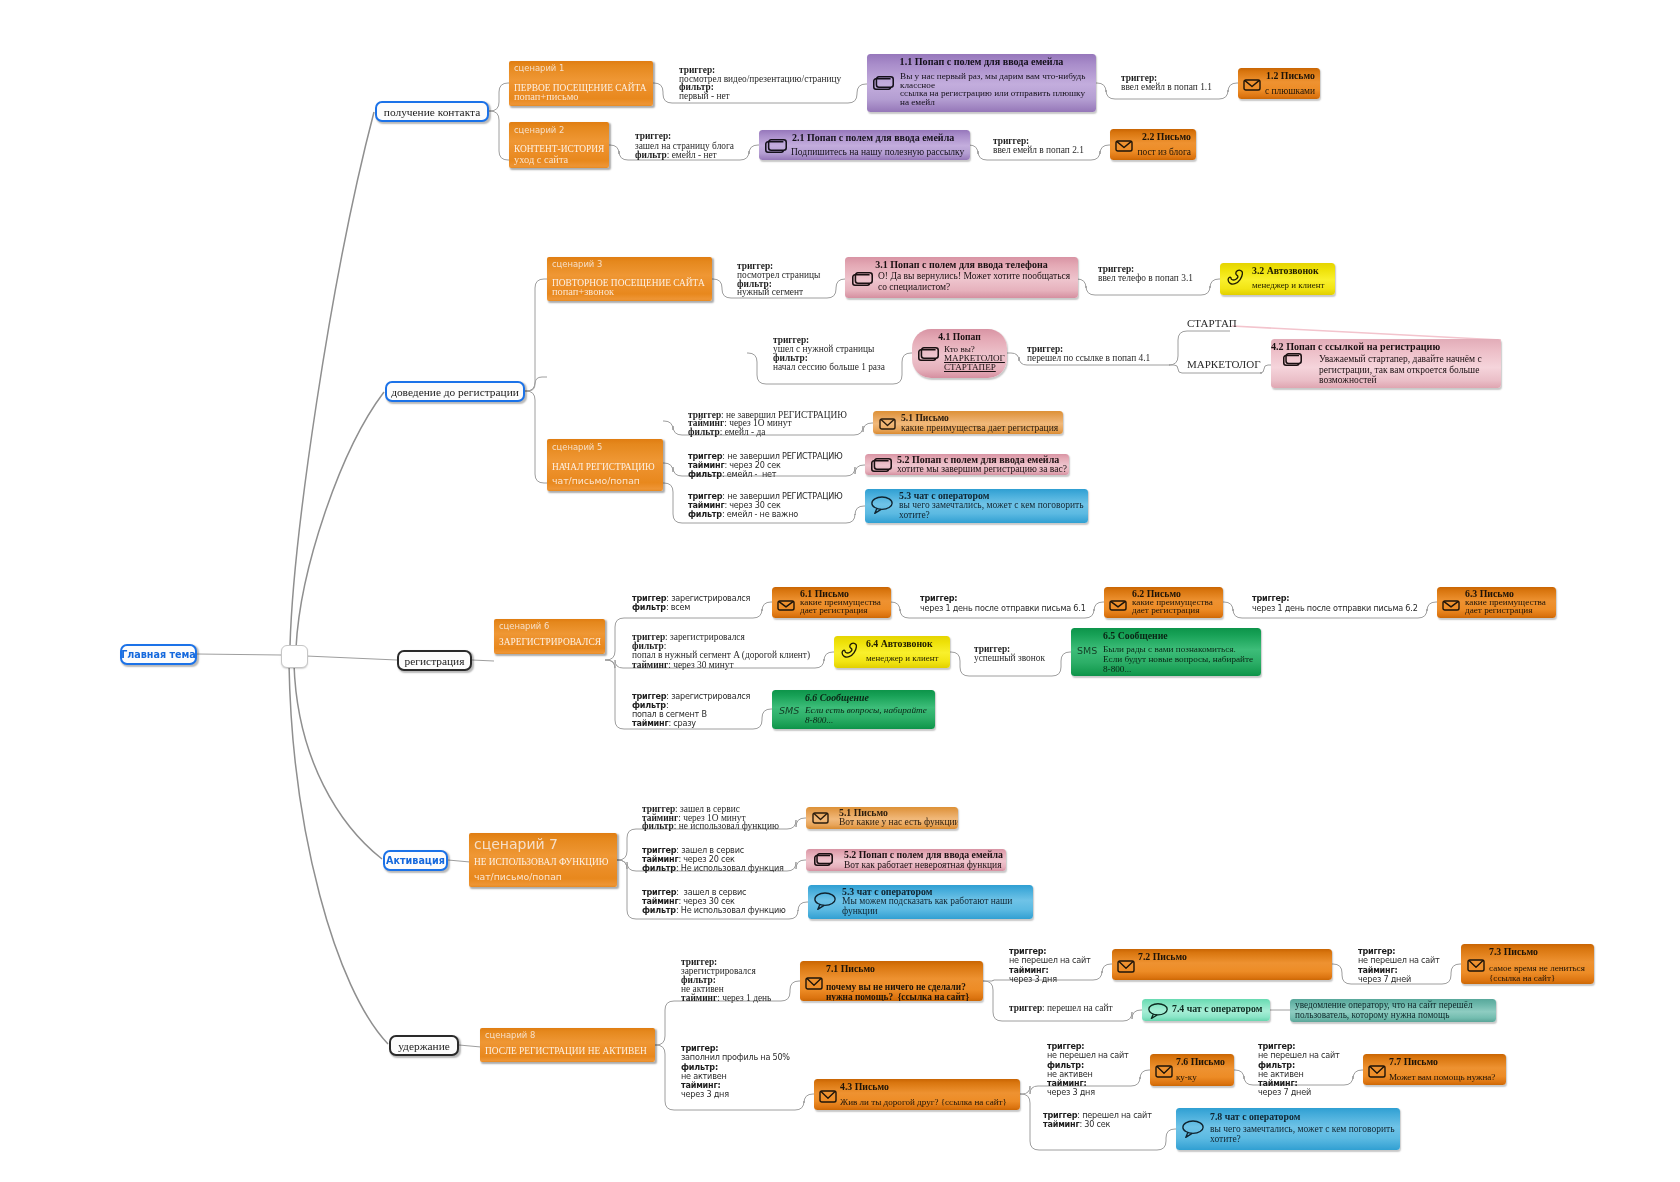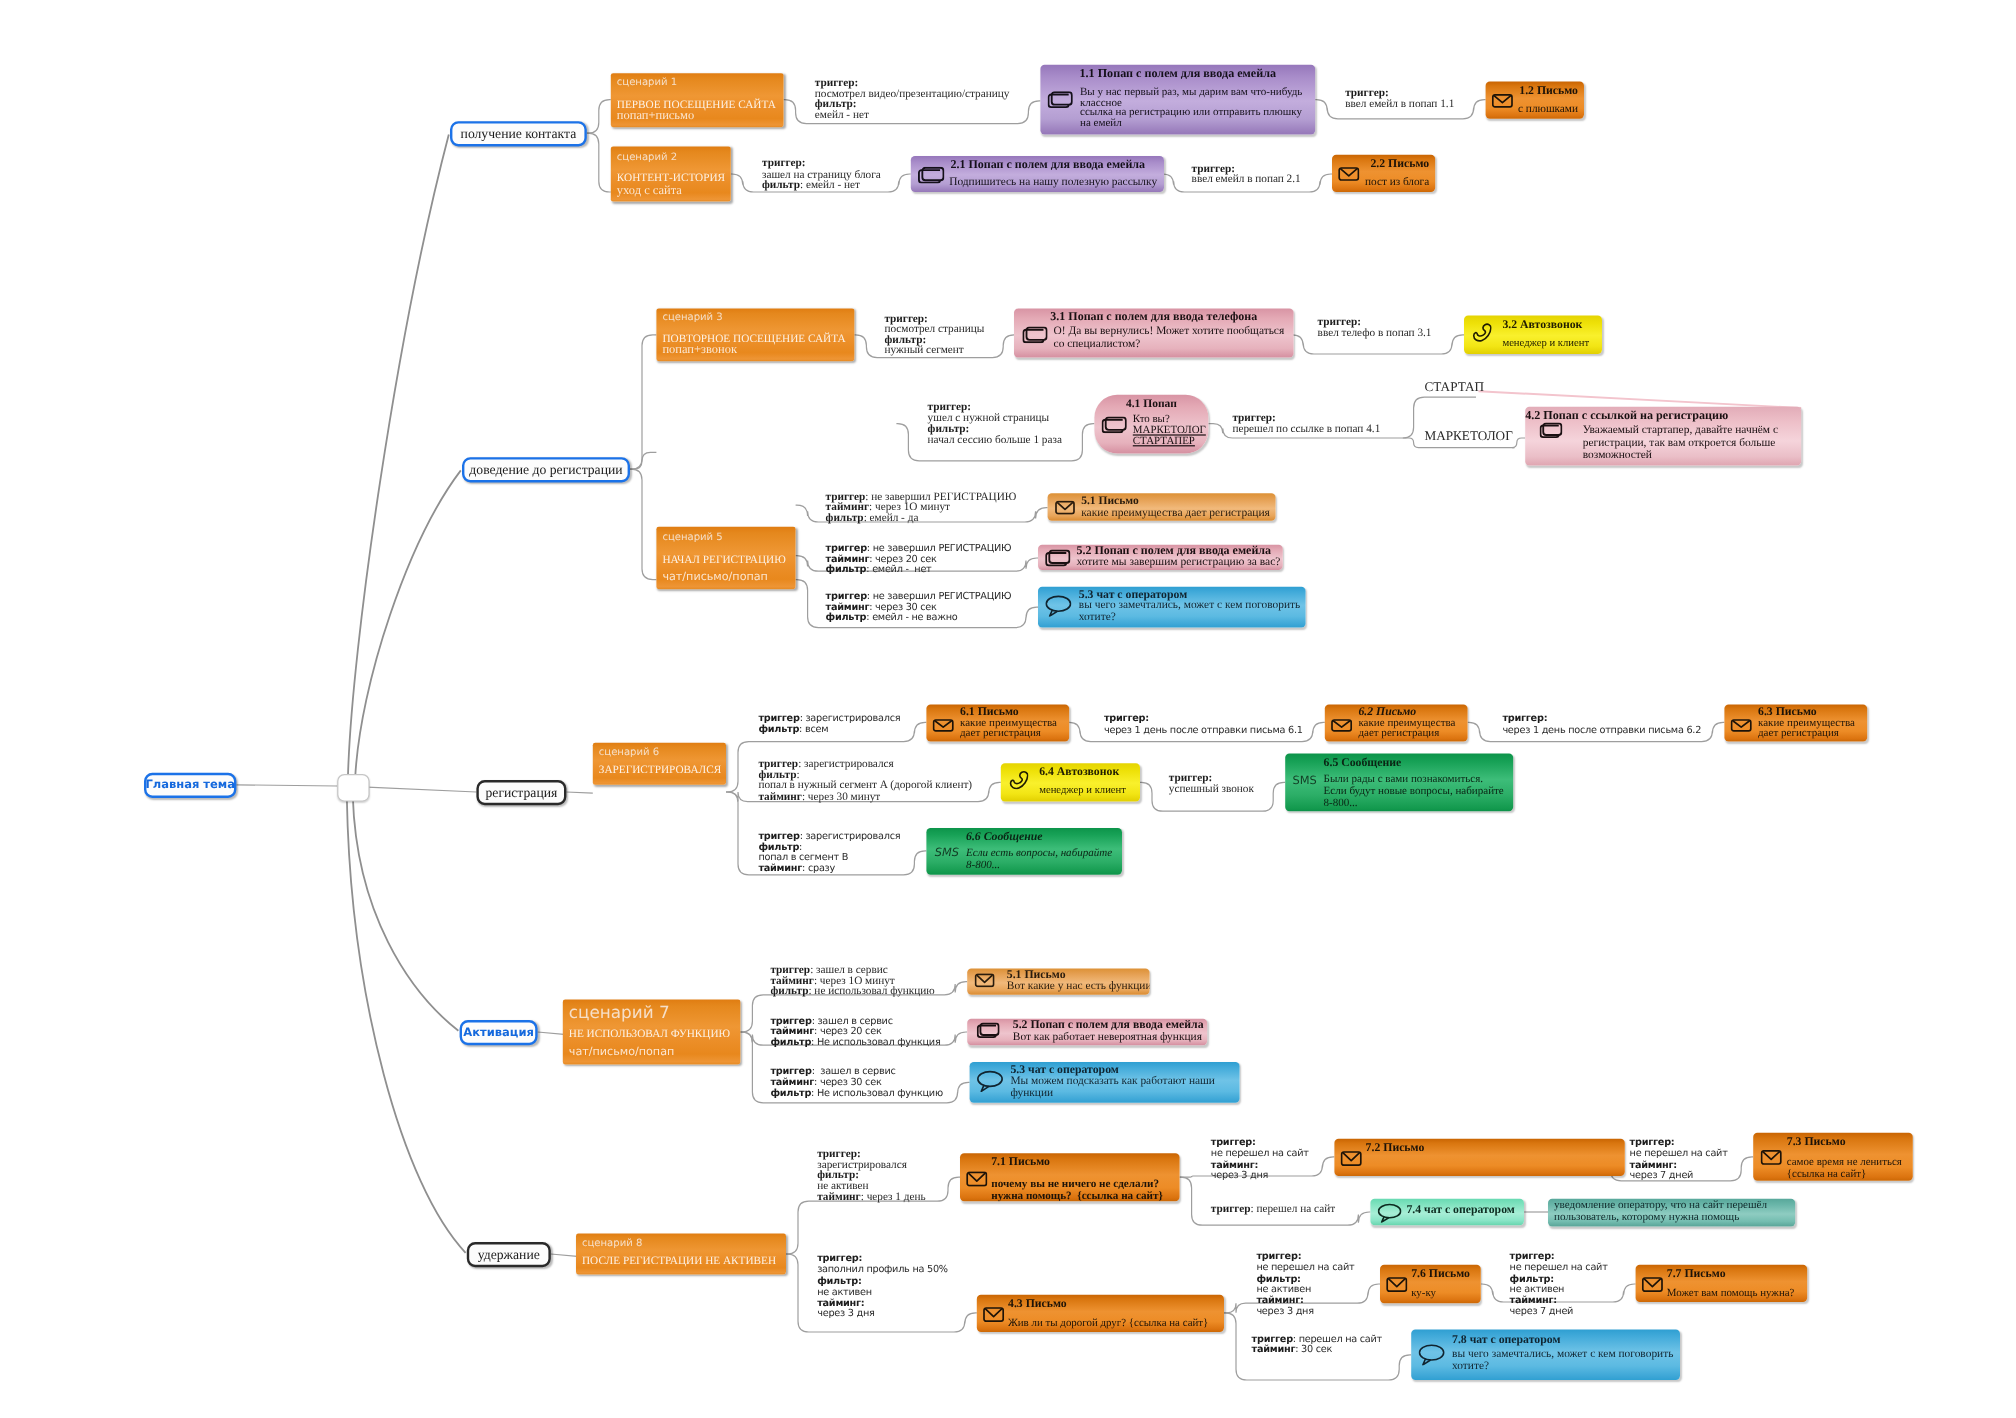--- a/index.html
+++ b/index.html
@@ -228,21 +228,21 @@
     </div>
     <div class="cbox" style="left: 772px; top: 587px; width: 119px; height: 31px; background: linear-gradient(rgb(201, 101, 3) 0%, rgb(217, 118, 15) 12%, rgb(238, 146, 49) 45%, rgb(237, 140, 38) 72%, rgb(220, 116, 16) 92%, rgb(204, 104, 5) 100%); color: rgb(29, 19, 8);">
       <div class="ttl ser" style="left: 28px; top: 1px; font-size: 9.8px;">6.1  Письмо</div>
       <div class="bdy ser" style="left: 28px; top: 11px; font-size: 9.2px; line-height: 8.3px;"><span style="display: block;">какие преимущества</span><span style="display: block;">дает регистрация</span></div>
       <div class="icn" style="left: 5px; top: 10px;"><svg width="18" height="11" viewBox="0 0 18 11">
           <rect x="1" y="1" width="16" height="9" rx="1.8" ry="1.8" fill="none" stroke="#1d1308" stroke-width="1.4"></rect>
           <path d="M2 1.6 L9 6.93 L16 1.6" fill="none" stroke="#1d1308" stroke-width="1.4" stroke-linejoin="round"></path>
         </svg></div>
     </div>
     <div class="cbox" style="left: 1104px; top: 587px; width: 119px; height: 31px; background: linear-gradient(rgb(201, 101, 3) 0%, rgb(217, 118, 15) 12%, rgb(238, 146, 49) 45%, rgb(237, 140, 38) 72%, rgb(220, 116, 16) 92%, rgb(204, 104, 5) 100%); color: rgb(29, 19, 8);">
-      <div class="ttl ser" style="left: 28px; top: 1px; font-size: 9.8px; font-style: italic;">6.2  Письмо</div>
+      <div class="ttl ser" style="left: 28px; top: 1px; font-size: 9.8px;">6.2  Письмо</div>
       <div class="bdy ser" style="left: 28px; top: 11px; font-size: 9.2px; line-height: 8.3px;"><span style="display: block;">какие преимущества</span><span style="display: block;">дает регистрация</span></div>
       <div class="icn" style="left: 5px; top: 10px;"><svg width="18" height="11" viewBox="0 0 18 11">
           <rect x="1" y="1" width="16" height="9" rx="1.8" ry="1.8" fill="none" stroke="#1d1308" stroke-width="1.4"></rect>
           <path d="M2 1.6 L9 6.93 L16 1.6" fill="none" stroke="#1d1308" stroke-width="1.4" stroke-linejoin="round"></path>
         </svg></div>
     </div>
     <div class="cbox" style="left: 1437px; top: 587px; width: 119px; height: 31px; background: linear-gradient(rgb(201, 101, 3) 0%, rgb(217, 118, 15) 12%, rgb(238, 146, 49) 45%, rgb(237, 140, 38) 72%, rgb(220, 116, 16) 92%, rgb(204, 104, 5) 100%); color: rgb(29, 19, 8);">
       <div class="ttl ser" style="left: 28px; top: 1px; font-size: 9.8px;">6.3 Письмо</div>
       <div class="bdy ser" style="left: 28px; top: 11px; font-size: 9.2px; line-height: 8.3px;"><span style="display: block;">какие преимущества</span><span style="display: block;">дает регистрация</span></div>
       <div class="icn" style="left: 5px; top: 10px;"><svg width="18" height="11" viewBox="0 0 18 11">
@@ -292,21 +292,21 @@
         </svg></div>
     </div>
     <div class="cbox" style="left: 800px; top: 961px; width: 183px; height: 40px; background: linear-gradient(rgb(201, 101, 3) 0%, rgb(217, 118, 15) 12%, rgb(238, 146, 49) 45%, rgb(237, 140, 38) 72%, rgb(220, 116, 16) 92%, rgb(204, 104, 5) 100%); color: rgb(29, 19, 8);">
       <div class="ttl ser" style="left: 26px; top: 2px; font-size: 9.8px;">7.1  Письмо</div>
       <div class="bdy ser" style="left: 26px; top: 21px; font-size: 9.3px; line-height: 10px; font-weight: bold;"><span style="display: block;">почему вы не ничего не сделали?</span><span style="display: block;">нужна помощь?  {ссылка на сайт}</span></div>
       <div class="icn" style="left: 5px; top: 15px;"><svg width="18" height="13" viewBox="0 0 18 13">
           <rect x="1" y="1" width="16" height="11" rx="1.8" ry="1.8" fill="none" stroke="#1d1308" stroke-width="1.4"></rect>
           <path d="M2 1.6 L9 8.19 L16 1.6" fill="none" stroke="#1d1308" stroke-width="1.4" stroke-linejoin="round"></path>
         </svg></div>
     </div>
-    <div class="cbox" style="left: 1112px; top: 949px; width: 242px; height: 31px; background: linear-gradient(rgb(201, 101, 3) 0%, rgb(217, 118, 15) 12%, rgb(238, 146, 49) 45%, rgb(237, 140, 38) 72%, rgb(220, 116, 16) 92%, rgb(204, 104, 5) 100%); color: rgb(29, 19, 8);">
+    <div class="cbox" style="left: 1112px; top: 949px; width: 220px; height: 31px; background: linear-gradient(rgb(201, 101, 3) 0%, rgb(217, 118, 15) 12%, rgb(238, 146, 49) 45%, rgb(237, 140, 38) 72%, rgb(220, 116, 16) 92%, rgb(204, 104, 5) 100%); color: rgb(29, 19, 8);">
       <div class="ttl ser" style="left: 26px; top: 2px; font-size: 9.8px;">7.2 Письмо</div>
       <div class="bdy ser" style="left: 26px; top: 18px; font-size: 9.1px; line-height: 10px; margin-top: 28px;"><span style="display: block;">давайте что-нибудь сделаем {ссылка на сайт}</span></div>
       <div class="icn" style="left: 5px; top: 10px;"><svg width="18" height="13" viewBox="0 0 18 13">
           <rect x="1" y="1" width="16" height="11" rx="1.8" ry="1.8" fill="none" stroke="#1d1308" stroke-width="1.4"></rect>
           <path d="M2 1.6 L9 8.19 L16 1.6" fill="none" stroke="#1d1308" stroke-width="1.4" stroke-linejoin="round"></path>
         </svg></div>
     </div>
     <div class="cbox" style="left: 1461px; top: 944px; width: 133px; height: 40px; background: linear-gradient(rgb(201, 101, 3) 0%, rgb(217, 118, 15) 12%, rgb(238, 146, 49) 45%, rgb(237, 140, 38) 72%, rgb(220, 116, 16) 92%, rgb(204, 104, 5) 100%); color: rgb(29, 19, 8);">
       <div class="ttl ser" style="left: 28px; top: 2px; font-size: 9.8px;">7.3 Письмо</div>
       <div class="bdy ser" style="left: 28px; top: 20px; font-size: 9.1px; line-height: 9.8px;"><span style="display: block;">самое время не лениться</span><span style="display: block;">{ссылка на сайт}</span></div>
@@ -350,21 +350,21 @@
         </svg></div>
     </div>
     <div class="cbox" style="left: 1176px; top: 1108px; width: 224px; height: 42px; background: linear-gradient(rgb(47, 159, 210) 0%, rgb(67, 171, 218) 14%, rgb(111, 195, 231) 45%, rgb(92, 186, 226) 72%, rgb(57, 164, 213) 95%, rgb(47, 160, 210) 100%); color: rgb(16, 36, 48);">
       <div class="ttl ser" style="left: 34px; top: 3px; font-size: 9.8px;">7.8 чат с оператором</div>
       <div class="bdy ser" style="left: 34px; top: 16px; font-size: 9.5px; line-height: 10px;"><span style="display: block;">вы чего замечтались, может с кем поговорить</span><span style="display: block;">хотите?</span></div>
       <div class="icn" style="left: 6px; top: 11px;"><svg width="22" height="19" viewBox="0 0 22 19">
           <ellipse cx="11" cy="8.17" rx="10.120000000000001" ry="6.175" fill="none" stroke="#102430" stroke-width="1.35"></ellipse>
           <path d="M5.94 13.299999999999999 L3.74 18.43 L10.120000000000001 14.345" fill="none" stroke="#102430" stroke-width="1.35" stroke-linejoin="round"></path>
         </svg></div>
     </div>
-    <div class="trg ser" style="left: 679px; top: 66px; font-size: 9.4px; line-height: 8.7px;"><span class="ln"><b>триггер:</b></span><span class="ln"><span>посмотрел видео/презентацию/страницу</span></span><span class="ln"><b>фильтр:</b></span><span class="ln"><span>емейл - нет</span></span></div>
+    <div class="trg ser" style="left: 679px; top: 66px; font-size: 9.4px; line-height: 8.7px;"><span class="ln"><b>триггер:</b></span><span class="ln"><span>посмотрел видео/презентацию/страницу</span></span><span class="ln"><b>фильтр:</b></span><span class="ln"><span>первый - нет</span></span></div>
     <div class="trg ser" style="left: 635px; top: 132px; font-size: 9.4px; line-height: 9.7px;"><span class="ln"><b>триггер:</b></span><span class="ln"><span>зашел на страницу блога</span></span><span class="ln"><b>фильтр</b><span>: емейл - нет</span></span></div>
     <div class="trg ser" style="left: 1121px; top: 74px; font-size: 9.4px; line-height: 9.3px;"><span class="ln"><b>триггер:</b></span><span class="ln"><span>ввел емейл в попап 1.1</span></span></div>
     <div class="trg ser" style="left: 993px; top: 137px; font-size: 9.4px; line-height: 9.3px;"><span class="ln"><b>триггер:</b></span><span class="ln"><span>ввел емейл в попап 2.1</span></span></div>
     <div class="trg ser" style="left: 737px; top: 262px; font-size: 9.4px; line-height: 8.8px;"><span class="ln"><b>триггер:</b></span><span class="ln"><span>посмотрел страницы</span></span><span class="ln"><b>фильтр:</b></span><span class="ln"><span>нужный сегмент</span></span></div>
     <div class="trg ser" style="left: 1098px; top: 265px; font-size: 9.4px; line-height: 9.3px;"><span class="ln"><b>триггер:</b></span><span class="ln"><span>ввел телефо в попап 3.1</span></span></div>
     <div class="trg ser" style="left: 773px; top: 336px; font-size: 9.4px; line-height: 8.9px;"><span class="ln"><b>триггер:</b></span><span class="ln"><span>ушел с нужной страницы</span></span><span class="ln"><b>фильтр:</b></span><span class="ln"><span>начал сессию больше 1 раза</span></span></div>
     <div class="trg ser" style="left: 1027px; top: 345px; font-size: 9.4px; line-height: 9.3px;"><span class="ln"><b>триггер:</b></span><span class="ln"><span>перешел по ссылке в попап 4.1</span></span></div>
     <div class="trg ser" style="left: 1187px; top: 319px; font-size: 11px; line-height: 9.3px;"><span class="ln"><span>СТАРТАП</span></span></div>
     <div class="trg ser" style="left: 1187px; top: 360px; font-size: 11px; line-height: 9.3px;"><span class="ln"><span>МАРКЕТОЛОГ</span></span></div>
     <div class="trg ser" style="left: 688px; top: 411px; font-size: 9.4px; line-height: 8.4px;"><span class="ln"><b>триггер</b><span>: не завершил РЕГИСТРАЦИЮ</span></span><span class="ln"><b>тайминг</b><span>: через 1О минут</span></span><span class="ln"><b>фильтр</b><span>: емейл - да</span></span></div>

